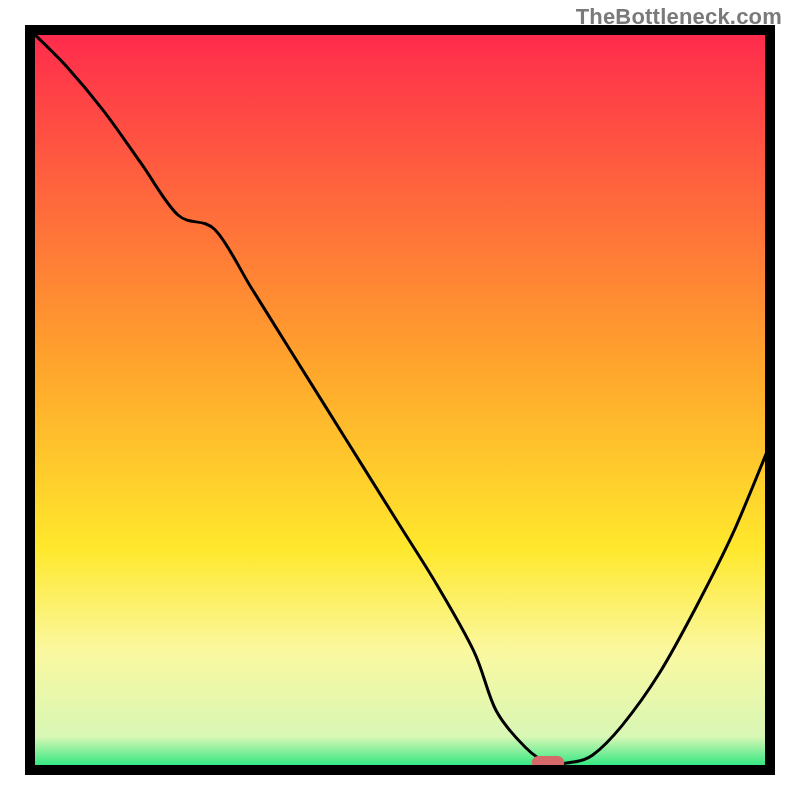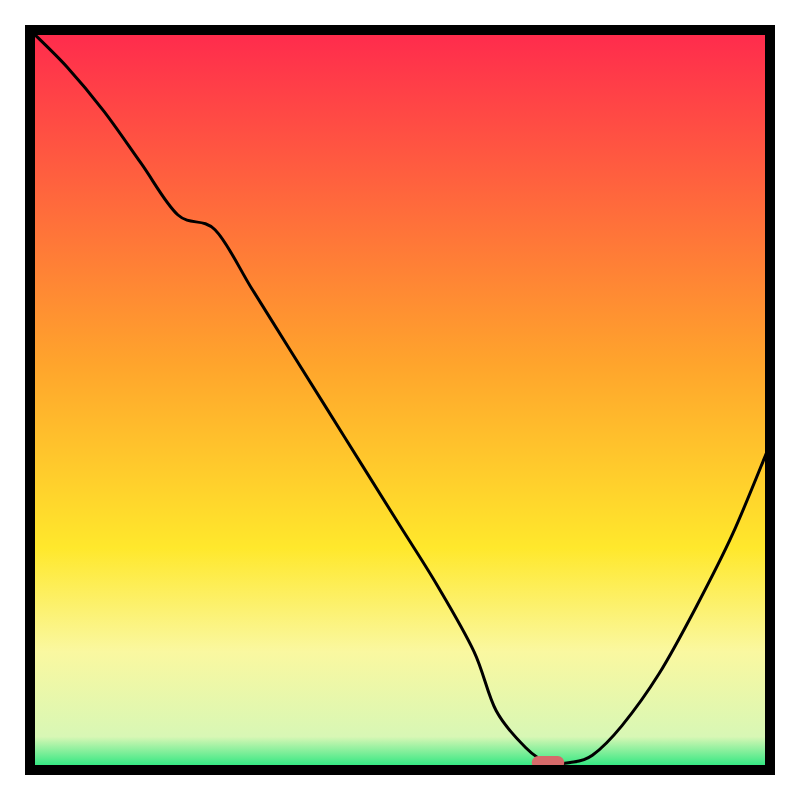--- a/index.html
+++ b/index.html
@@ -72,13 +72,14 @@
 
     <rect id="bg-rect" x="30" y="30" width="740" height="740" fill="url(#bg-grad)" clip-path="url(#plot-clip)"></rect>
 
     <path id="curve-path" class="curve" clip-path="url(#plot-clip)" d="M 30 30 C 36.166666666666664 36.166666666666664, 54.666666666666664 53.43333333333334, 67 67 C 79.33333333333333 80.56666666666666, 91.66666666666667 95.36666666666663, 104 111.39999999999998 C 116.33333333333333 127.43333333333332, 128.66666666666666 145.93333333333337, 141 163.20000000000005 C 153.33333333333334 180.46666666666673, 165.66666666666666 203.9, 178 215 C 190.33333333333334 226.1, 202.66666666666666 217.46666666666673, 215 229.80000000000007 C 227.33333333333334 242.1333333333334, 239.66666666666666 269.26666666666665, 252 289 C 264.3333333333333 308.73333333333335, 276.6666666666667 328.4666666666667, 289 348.20000000000005 C 301.3333333333333 367.9333333333334, 313.6666666666667 387.6666666666667, 326 407.40000000000003 C 338.3333333333333 427.1333333333334, 350.6666666666667 446.8666666666667, 363 466.6 C 375.3333333333333 486.33333333333337, 387.66666666666663 506.0666666666666, 400 525.8 C 412.33333333333337 545.5333333333333, 424.66666666666674 564.0333333333333, 437.00000000000006 585 C 449.33333333333337 605.9666666666667, 464.1333333333333 630.6333333333333, 474 651.6 C 483.8666666666667 672.5666666666667, 487.56666666666666 694.7666666666667, 496.2 710.8 C 504.8333333333333 726.8333333333333, 517.1666666666666 739.1666666666666, 525.8 747.8 C 534.4333333333333 756.4333333333333, 540.6 760.1333333333333, 548 762.6 C 555.4 765.0666666666667, 562.8 763.8333333333334, 570.1999999999999 762.6 C 577.5999999999999 761.3666666666667, 583.7666666666667 761.3666666666667, 592.4 755.2 C 601.0333333333333 749.0333333333334, 610.9 739.1666666666667, 622 725.6 C 633.1 712.0333333333333, 646.6666666666666 693.5333333333333, 659 673.8 C 671.3333333333334 654.0666666666666, 683.6666666666666 630.6333333333333, 696 607.2 C 708.3333333333334 583.7666666666668, 720.6666666666666 560.3333333333334, 733 533.2 C 745.3333333333334 506.0666666666667, 763.8333333333334 459.2, 770 444.4"></path>
 
     <rect id="marker-rect" class="marker" rx="6.660000000000001" ry="6.660000000000001" x="531.72" y="755.94" width="32.56" height="13.320000000000002" fill="#d66a6a"></rect>
 
     <rect id="frame-rect" class="frame" x="30" y="30" width="740" height="740"></rect>
   </svg>
 
+  <div class="watermark">TheBottleneck.com</div>
 </div>
 
 </body></html>

